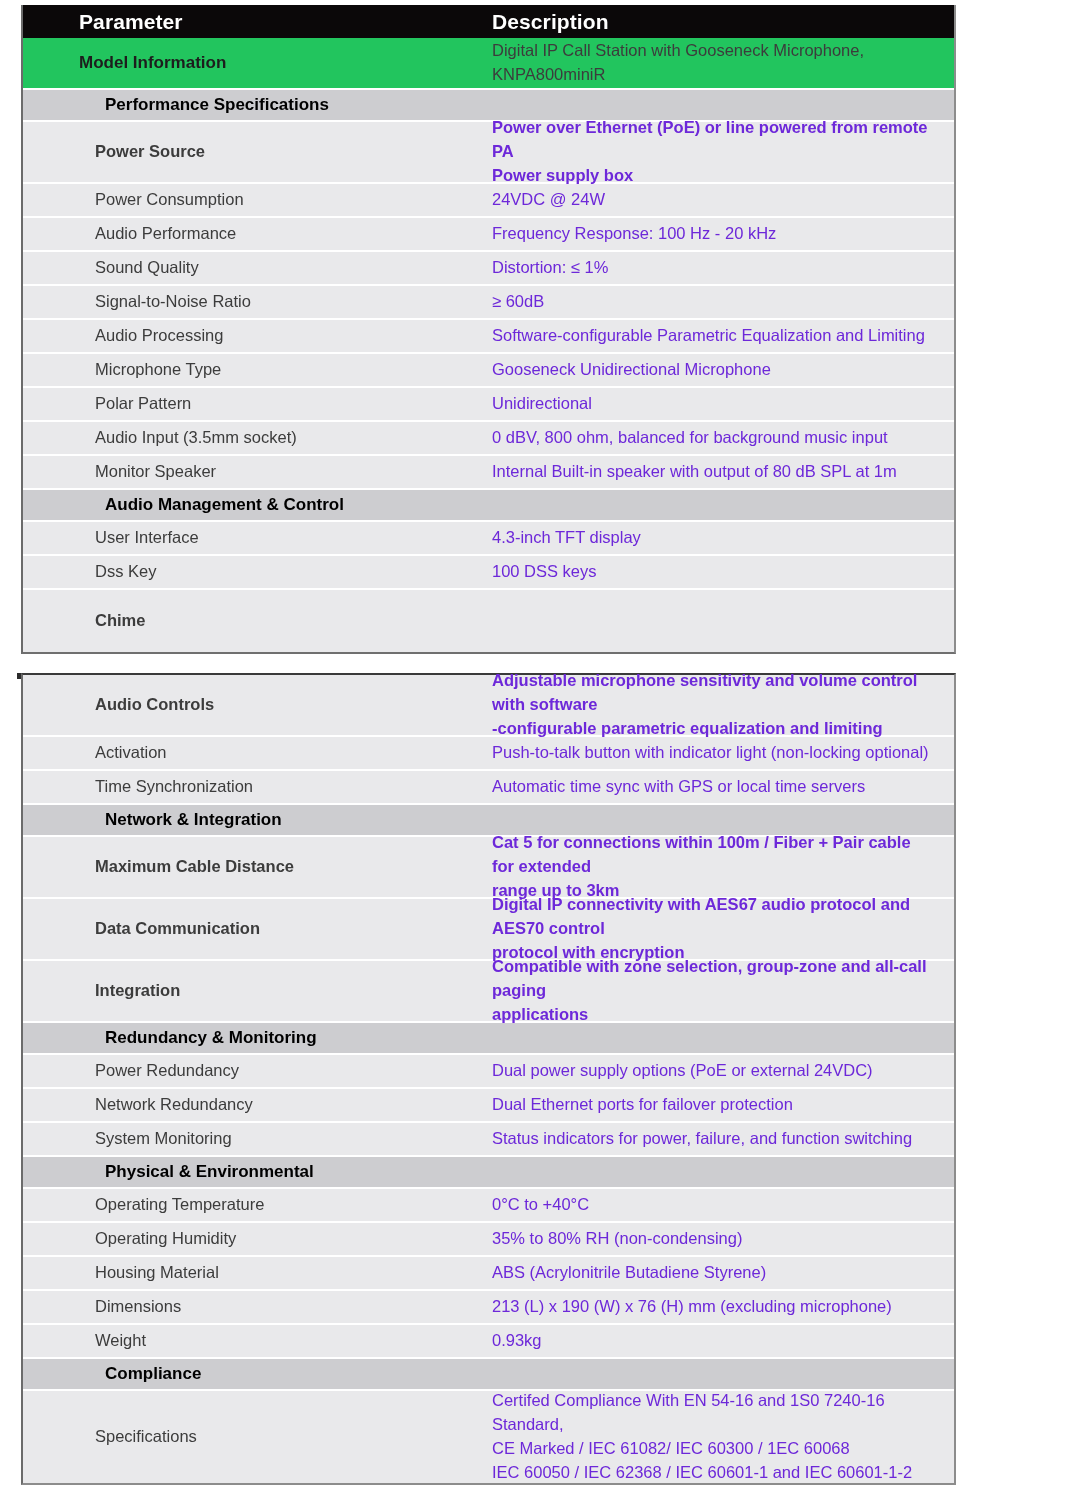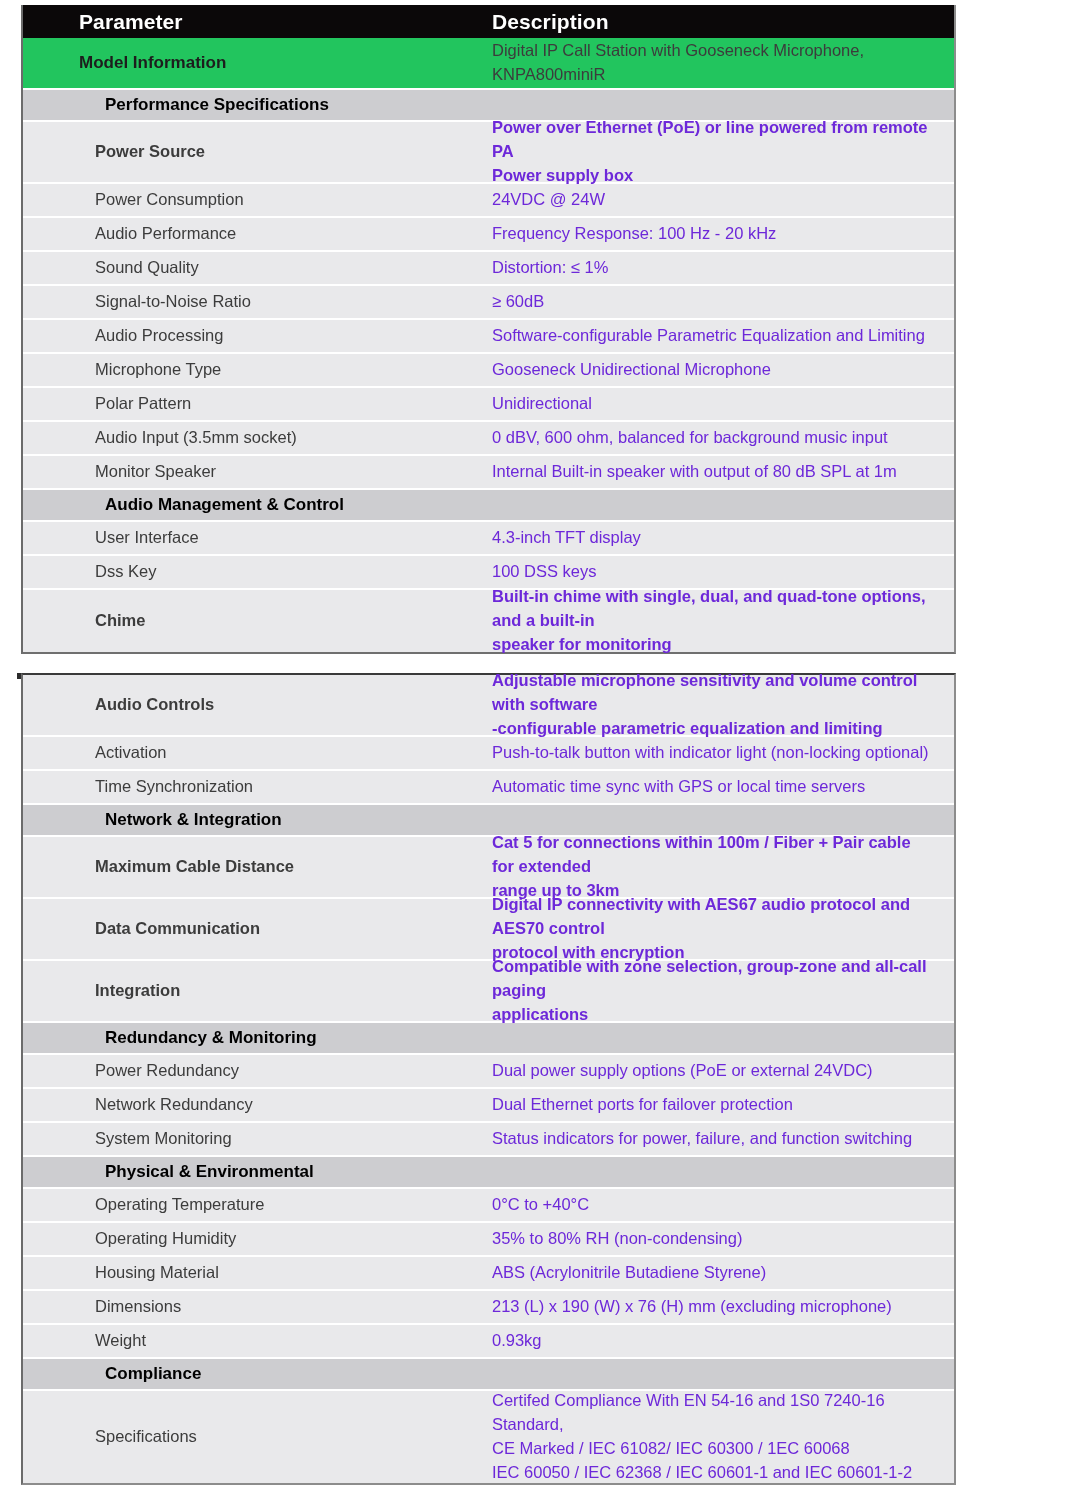--- a/index.html
+++ b/index.html
@@ -190,21 +190,21 @@
       <div class="cell-desc">Gooseneck Unidirectional Microphone</div>
     </div>
 
     <div class="row h1">
       <div class="cell-param">Polar Pattern</div>
       <div class="cell-desc">Unidirectional</div>
     </div>
 
     <div class="row h1">
       <div class="cell-param">Audio Input (3.5mm socket)</div>
-      <div class="cell-desc">0 dBV, 600 ohm, balanced for background music input</div>
+      <div class="cell-desc">0 dBV, 800 ohm, balanced for background music input</div>
     </div>
 
     <div class="row h1">
       <div class="cell-param">Monitor Speaker</div>
       <div class="cell-desc">Internal Built-in speaker with output of 80 dB SPL at 1m</div>
     </div>
 
     <div class="row section-row">
       <div class="cell-param">Audio Management &amp; Control</div>
       <div class="cell-desc"></div>
@@ -215,24 +215,20 @@
       <div class="cell-desc">4.3-inch TFT display</div>
     </div>
 
     <div class="row h1">
       <div class="cell-param">Dss Key</div>
       <div class="cell-desc">100 DSS keys</div>
     </div>
 
     <div class="row h2">
       <div class="cell-param">Chime</div>
-      <div class="cell-desc">
-        <span class="line">Built-in chime with single, dual, and quad-tone options, and a built-in</span>
-        <span class="line">speaker for monitoring</span>
-      </div>
     </div>
 
   </div>
 
   <div class="break-tick"></div>
 
   <div class="spec-table block-b">
 
     <div class="row h2">
       <div class="cell-param">Audio Controls</div>

